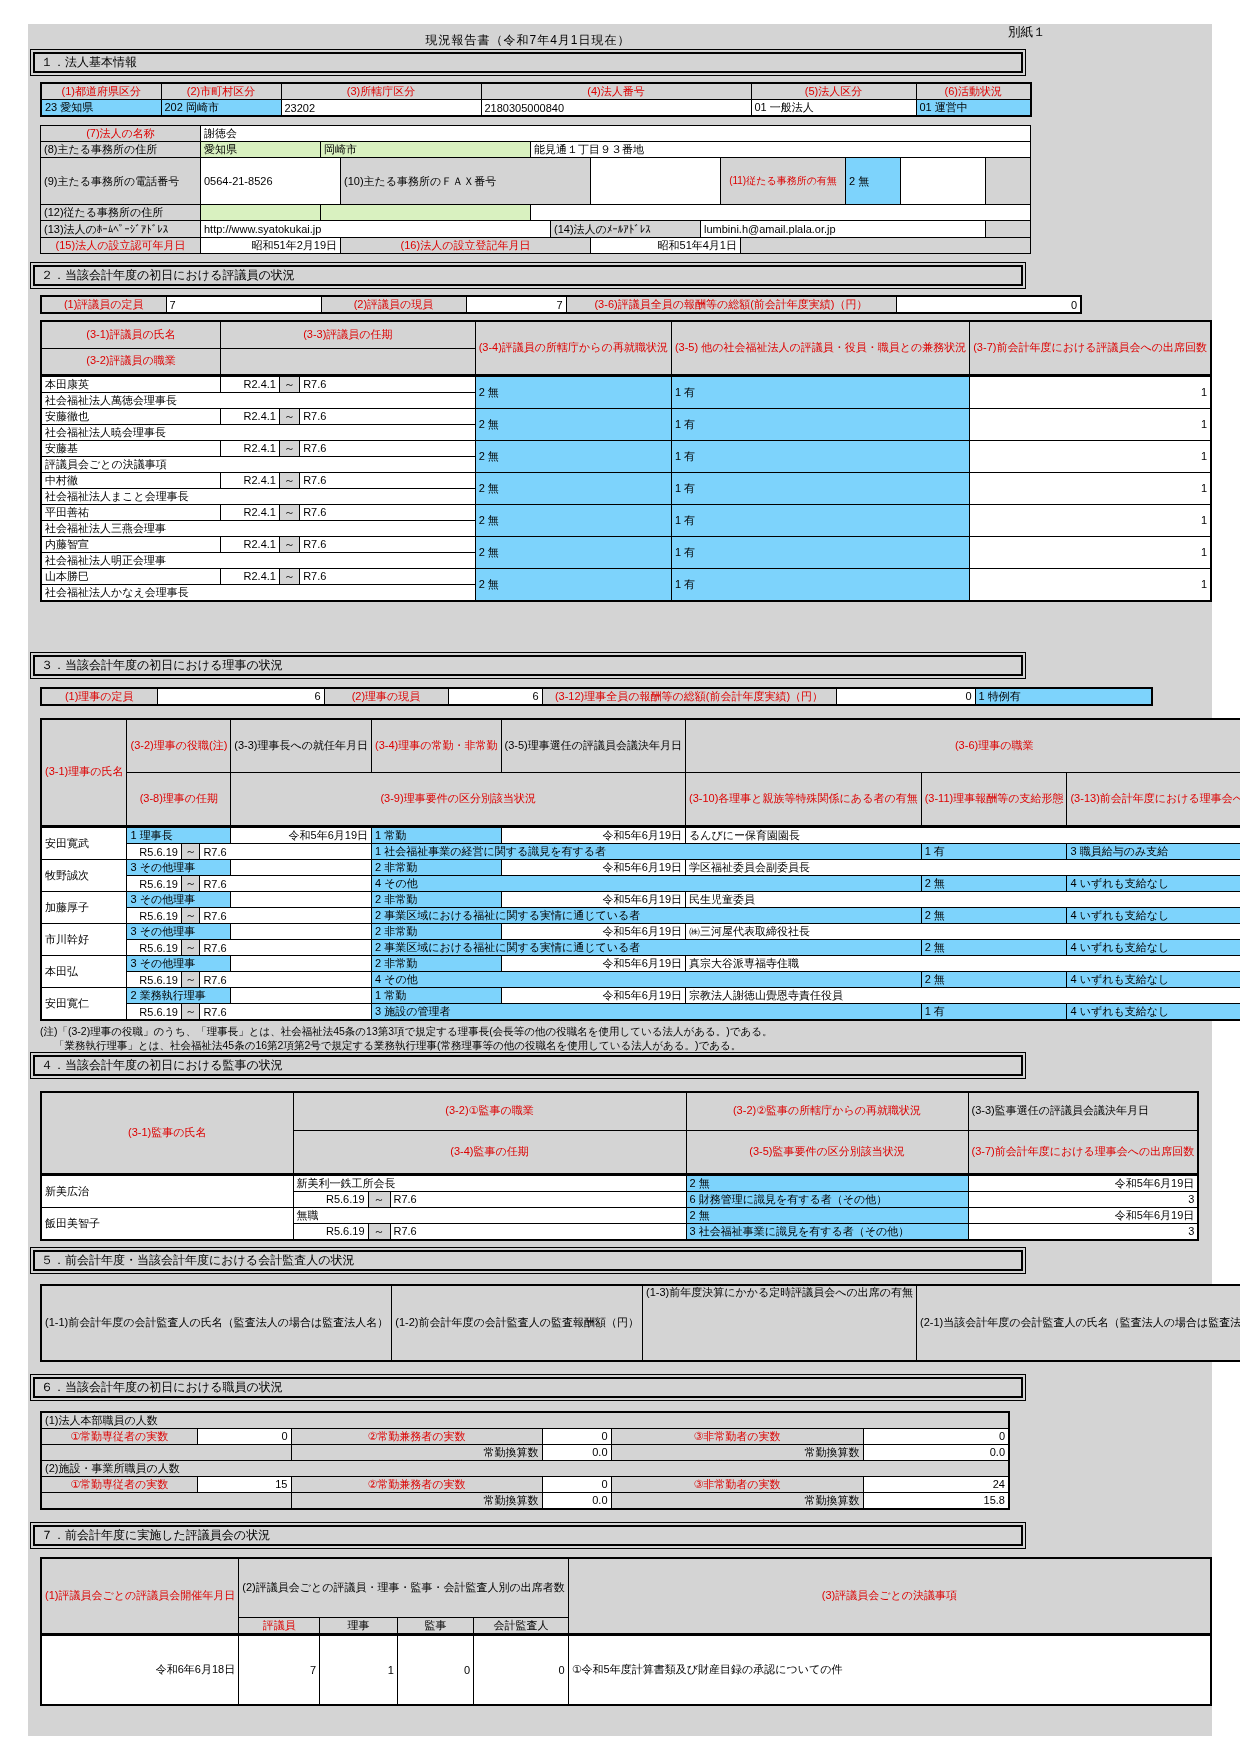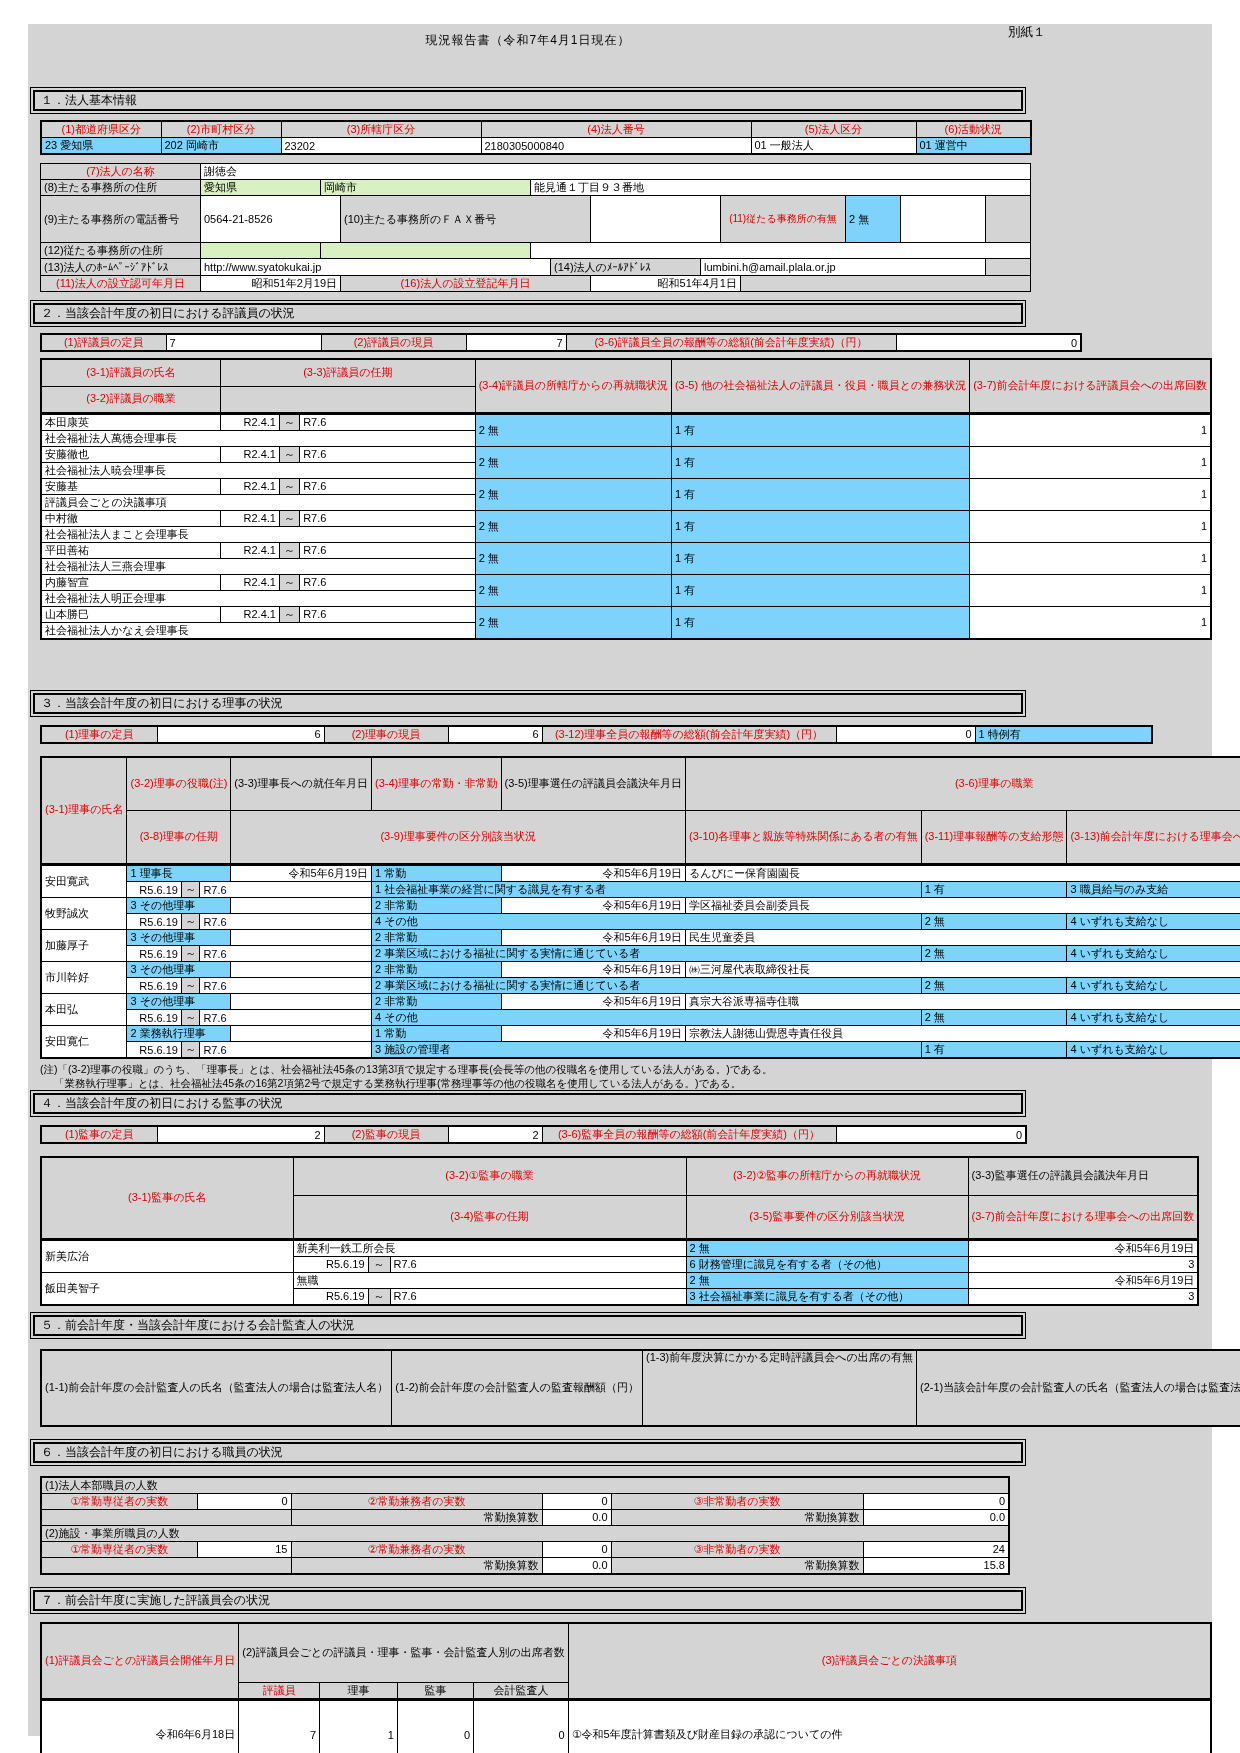--- a/index.html
+++ b/index.html
@@ -32,21 +32,21 @@
 </style>
 </head>
 <body>
 
 <div class="canvas">
 <div class="sheet">
 
   <div class="annex">別紙１</div>
   <div class="doc-title">現況報告書（令和7年4月1日現在）</div>
 
-  <div class="bar" style="margin-top:38px">
+  <div class="bar" style="">
         <div class="bar-in">１．法人基本情報</div>
       </div>
 
   <table class="t b2 ml" style="margin-top:6px">
     <colgroup>
           <col style="width:120px">
           <col style="width:120px">
           <col style="width:200px">
           <col style="width:270px">
           <col style="width:165px">
@@ -161,21 +161,21 @@
   <table class="t ml stack">
     <colgroup>
           <col style="width:160px">
           <col style="width:140px">
           <col style="width:250px">
           <col style="width:150px">
           <col style="width:290px">
         </colgroup>
     <tbody>
           <tr>
-      <td class="lb red">(11)法人の設立認可年月日</td>
+      <td class="lb red">(15)法人の設立認可年月日</td>
       <td class="w ra">昭和51年2月19日</td>
       <td class="lb red">(16)法人の設立登記年月日</td>
       <td class="w ra">昭和51年4月1日</td>
       <td class="nob"></td>
     </tr>
   </tbody>
       </table>
 
   <div class="bar" style="margin-top:8px">
         <div class="bar-in">２．当該会計年度の初日における評議員の状況</div>
@@ -479,40 +479,20 @@
   </tbody>
       </table>
 
   <div class="note" style="margin-top:3px">(注)「(3-2)理事の役職」のうち、「理事長」とは、社会福祉法45条の13第3項で規定する理事長(会長等の他の役職名を使用している法人がある。)である。</div>
   <div class="note ind">「業務執行理事」とは、社会福祉法45条の16第2項第2号で規定する業務執行理事(常務理事等の他の役職名を使用している法人がある。)である。</div>
 
   <div class="bar" style="">
         <div class="bar-in">４．当該会計年度の初日における監事の状況</div>
       </div>
 
-  <table class="t b2 ml" style="margin-top:8px">
-    <colgroup>
-          <col style="width:116px">
-          <col style="width:167px">
-          <col style="width:124px">
-          <col style="width:94px">
-          <col style="width:294px">
-          <col style="width:190px">
-        </colgroup>
-    <tbody>
-          <tr style="height:16px">
-      <td class="lb red">(1)監事の定員</td>
-      <td class="w ra">2</td>
-      <td class="lb red">(2)監事の現員</td>
-      <td class="w ra">2</td>
-      <td class="lb red">(3-6)監事全員の報酬等の総額(前会計年度実績)（円）</td>
-      <td class="w ra">0</td>
-    </tr>
-  </tbody>
-      </table>
 
   <table class="t b2 ml" style="margin-top:12px">
     <colgroup>
           <col style="width:252px">
           <col style="width:75px">
           <col style="width:22px">
           <col style="width:296px">
           <col style="width:282px">
           <col style="width:131px">
         </colgroup>

